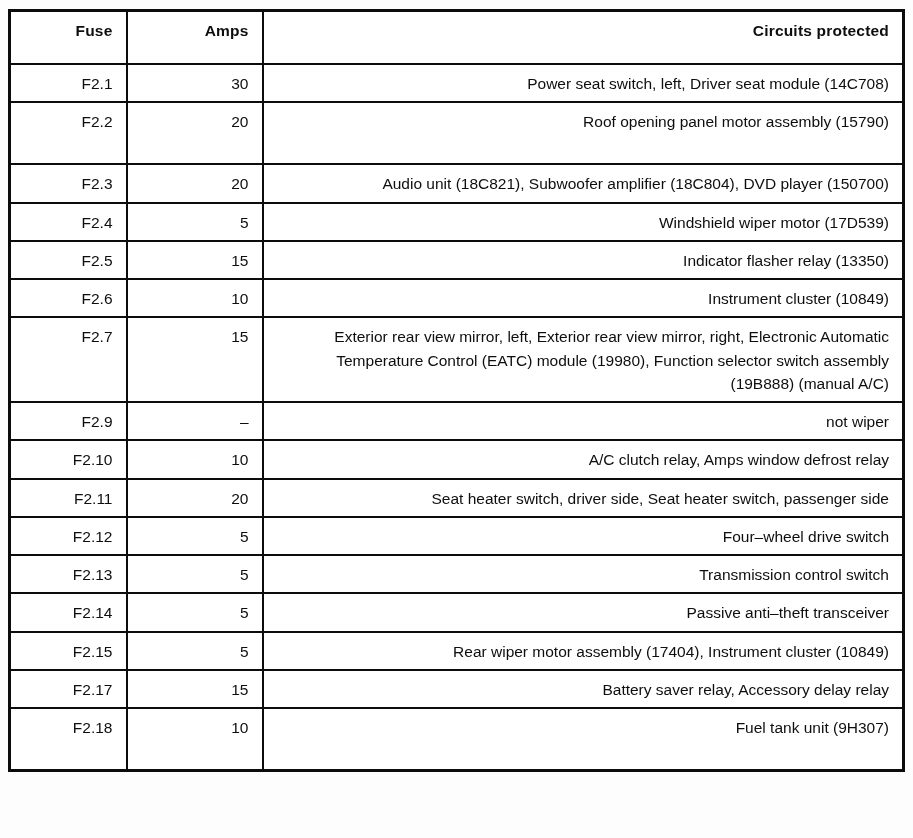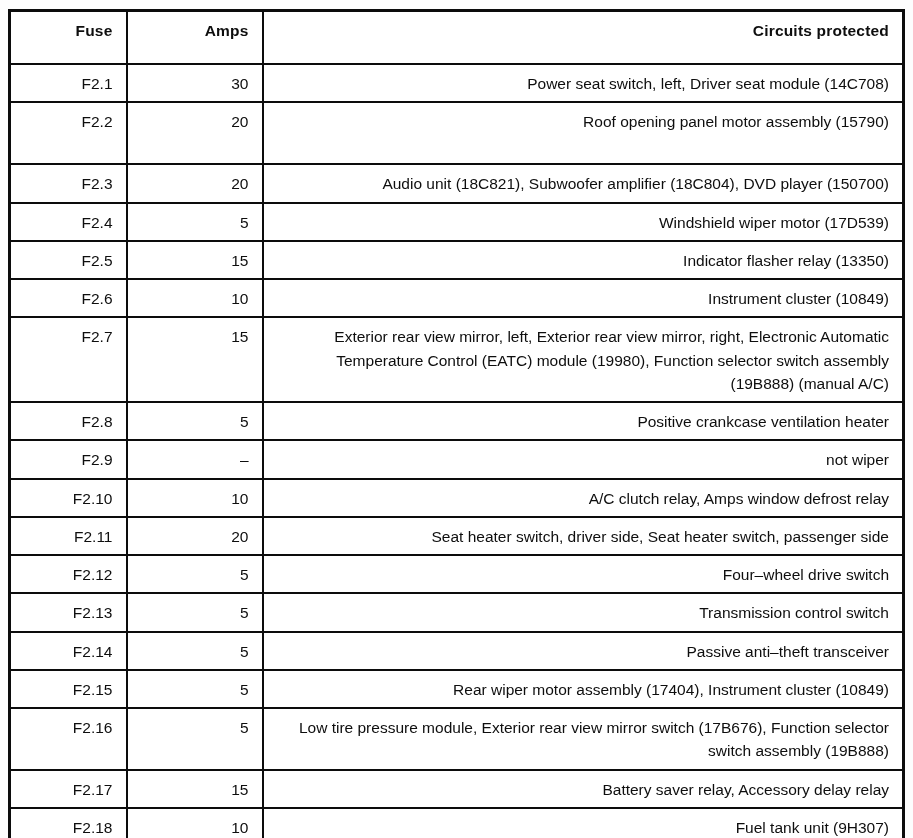--- a/index.html
+++ b/index.html
@@ -108,25 +108,20 @@
     <td class="c-amps">10</td>
     <td class="c-circ">Instrument cluster (10849)</td>
   </tr>
 
   <tr>
     <td class="c-fuse">F2.7</td>
     <td class="c-amps">15</td>
     <td class="c-circ">Exterior rear view mirror, left, Exterior rear view mirror, right, Electronic Automatic Temperature Control (EATC) module (19980), Function selector switch assembly (19B888) (manual A/C)</td>
   </tr>
 
-  <tr>
-    <td class="c-fuse">F2.8</td>
-    <td class="c-amps">5</td>
-    <td class="c-circ">Positive crankcase ventilation heater</td>
-  </tr>
 
   <tr>
     <td class="c-fuse">F2.9</td>
     <td class="c-amps">–</td>
     <td class="c-circ">not wiper</td>
   </tr>
 
   <tr>
     <td class="c-fuse">F2.10</td>
     <td class="c-amps">10</td>
@@ -156,25 +151,20 @@
     <td class="c-amps">5</td>
     <td class="c-circ">Passive anti–theft transceiver</td>
   </tr>
 
   <tr>
     <td class="c-fuse">F2.15</td>
     <td class="c-amps">5</td>
     <td class="c-circ">Rear wiper motor assembly (17404), Instrument cluster (10849)</td>
   </tr>
 
-  <tr>
-    <td class="c-fuse">F2.16</td>
-    <td class="c-amps">5</td>
-    <td class="c-circ">Low tire pressure module, Exterior rear view mirror switch (17B676), Function selector switch assembly (19B888)</td>
-  </tr>
 
   <tr>
     <td class="c-fuse">F2.17</td>
     <td class="c-amps">15</td>
     <td class="c-circ">Battery saver relay, Accessory delay relay</td>
   </tr>
 
   <tr>
     <td class="c-fuse">F2.18</td>
     <td class="c-amps">10</td>

